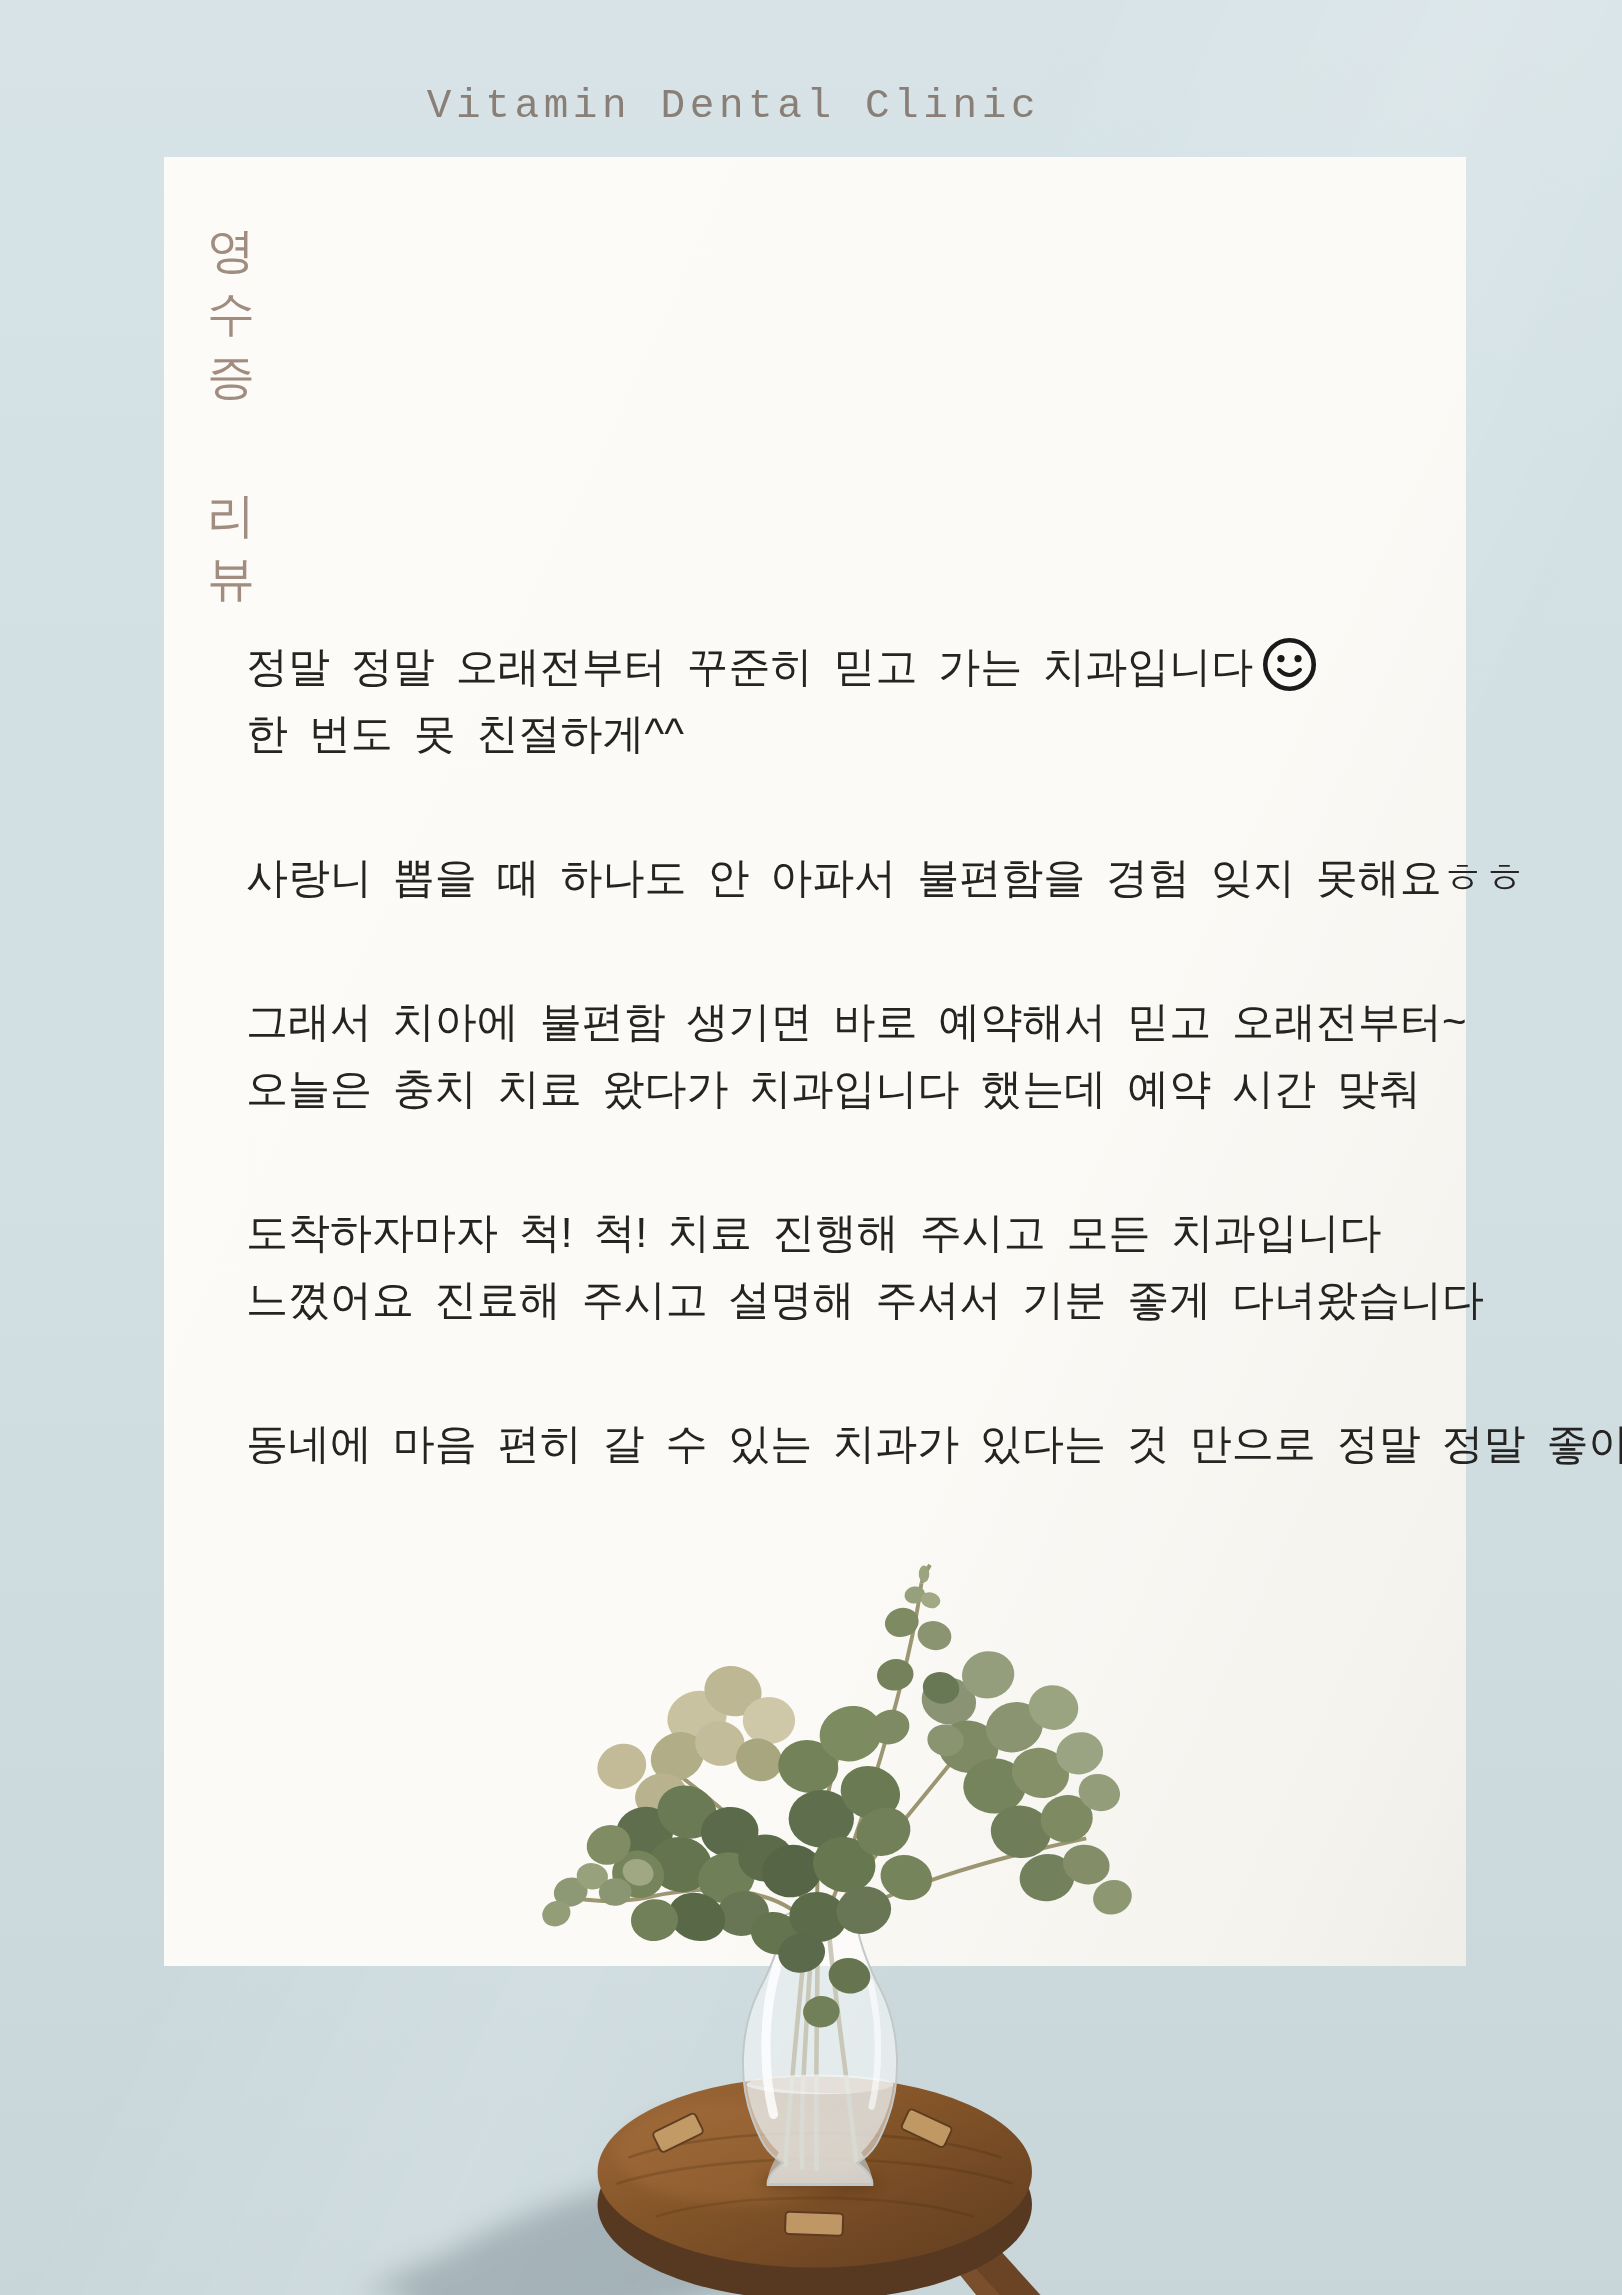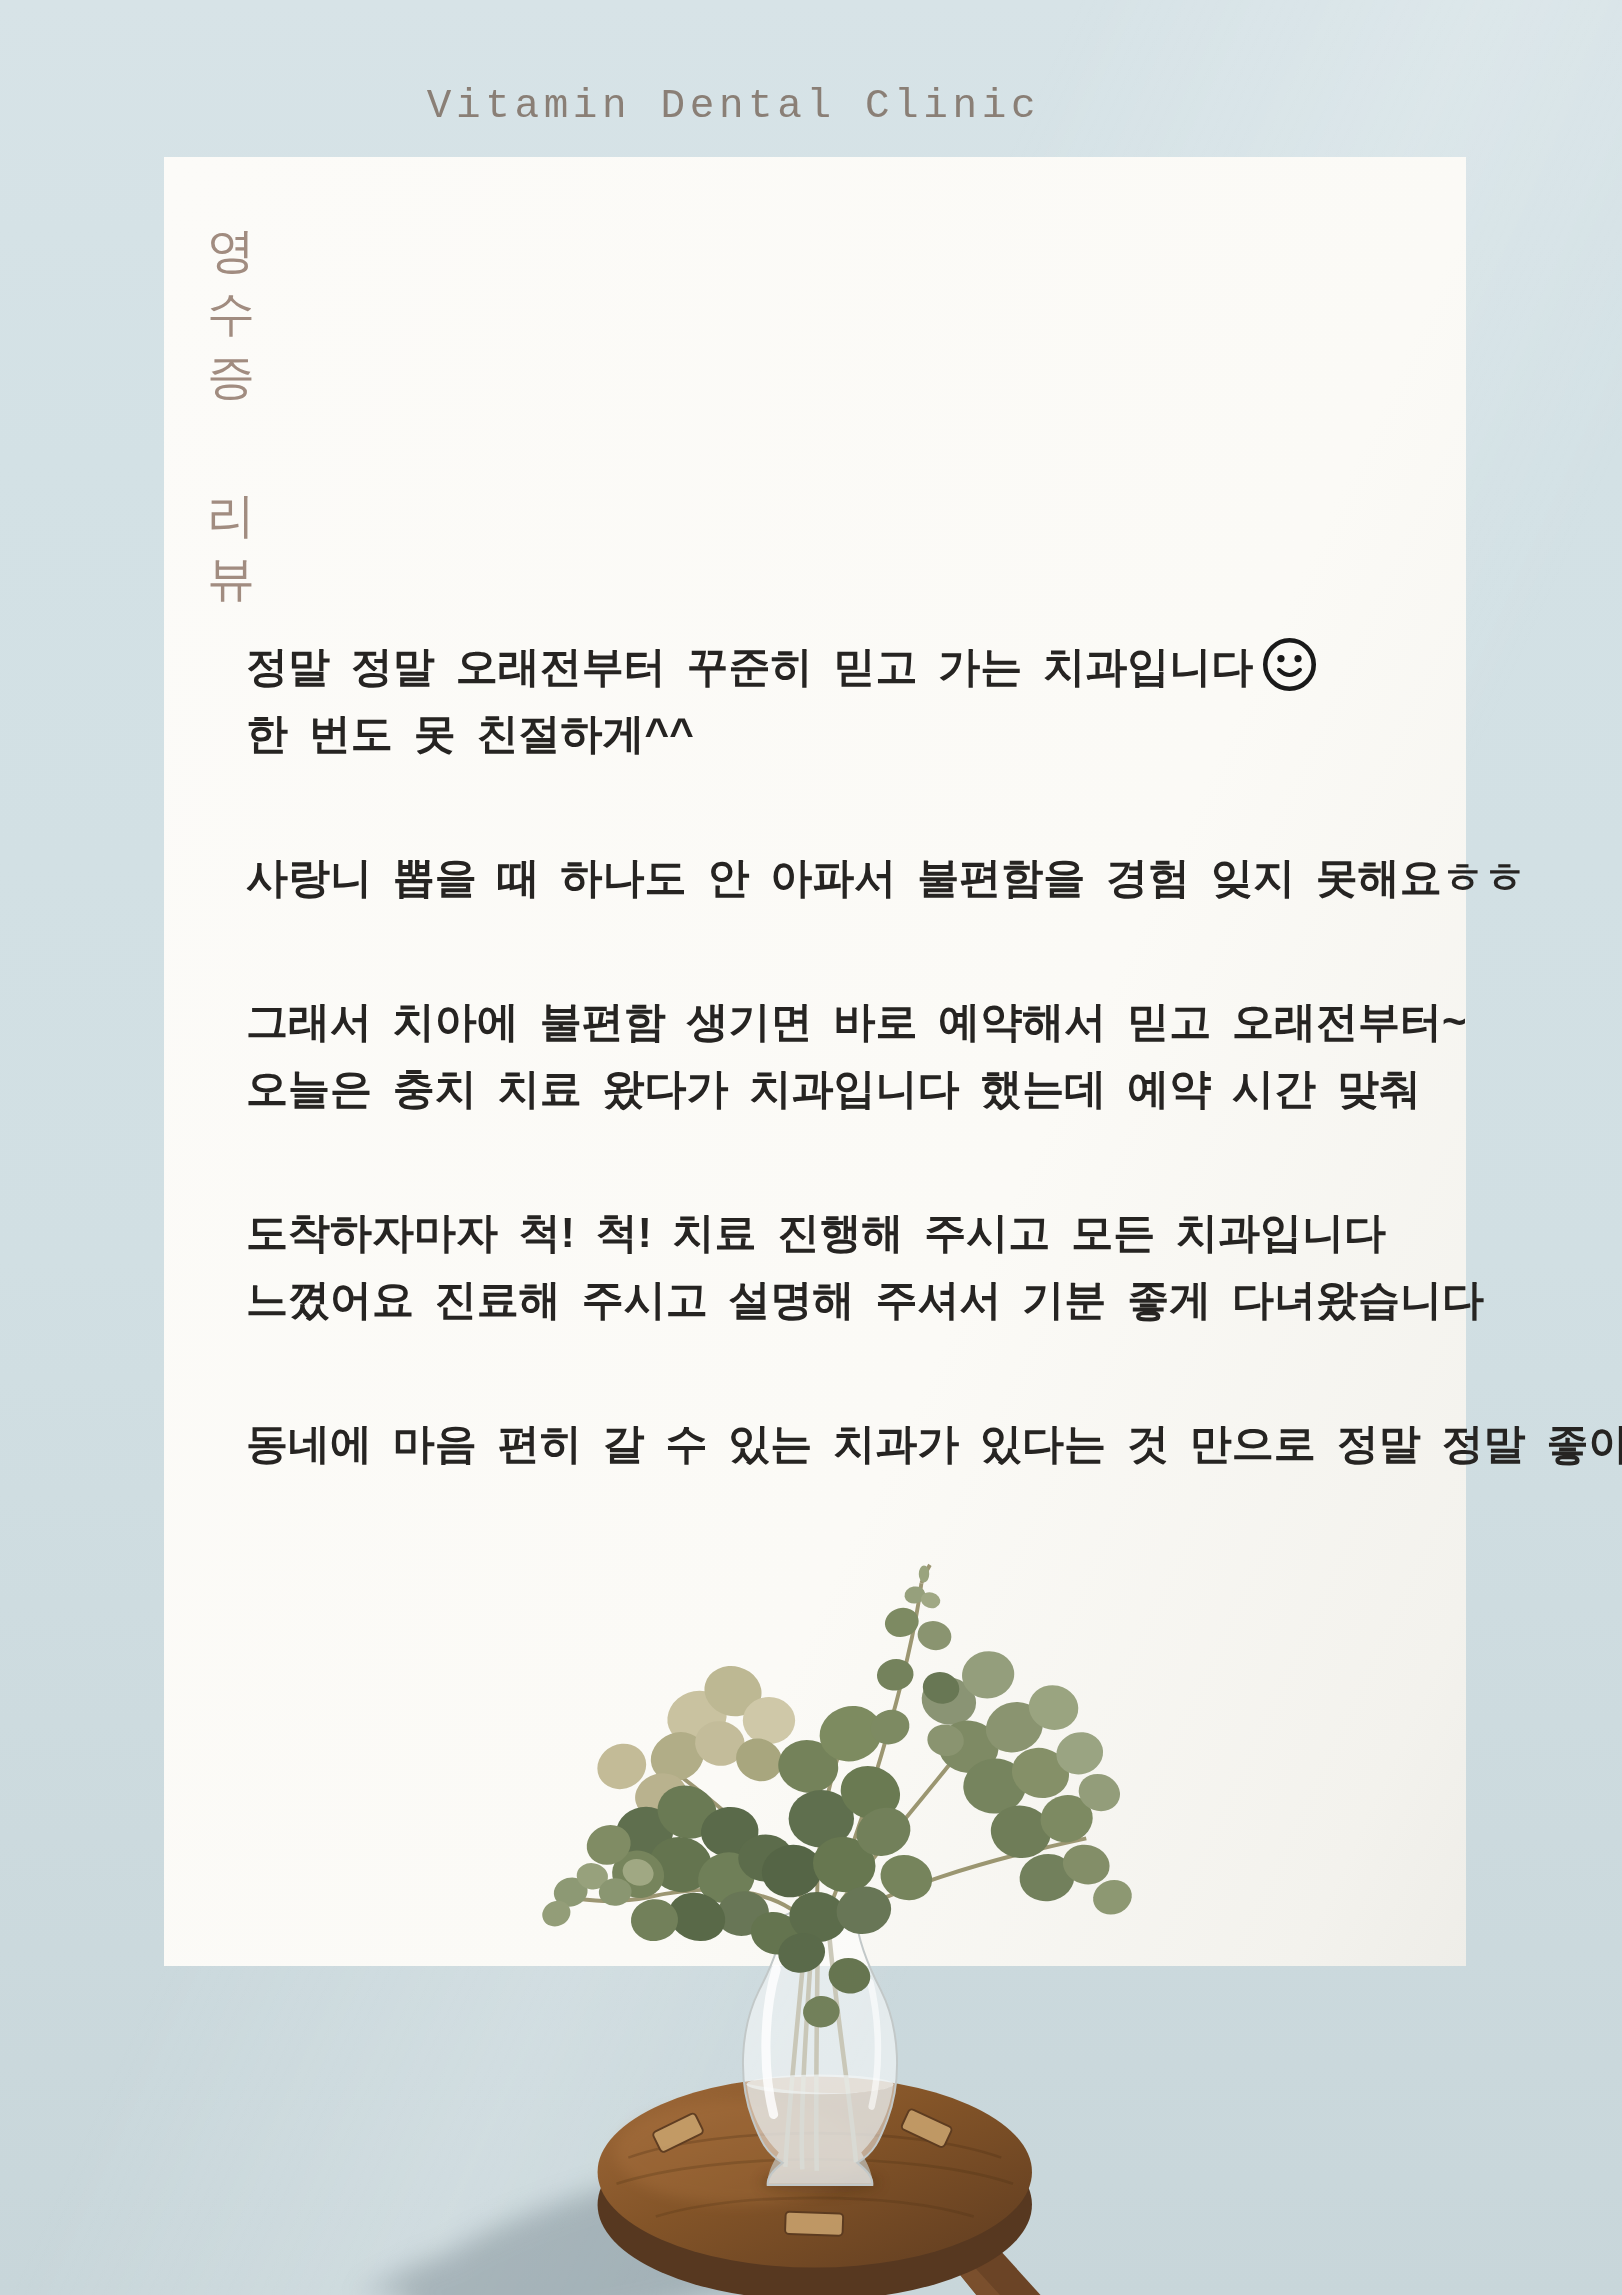--- a/index.html
+++ b/index.html
@@ -21,21 +21,21 @@
   }
   .vertical-title{
     position:absolute;left:43px;top:38px;
     writing-mode:vertical-rl;text-orientation:upright;
     font-family:"Liberation Serif", serif;
     font-size:48px;letter-spacing:17px;color:#a18c80;line-height:1.0;
   }
   .review{
     position:absolute;left:82px;top:476px;width:1152px;
     font-size:42px;line-height:67px;color:#262422;
-    word-spacing:9.2px;white-space:nowrap;font-weight:bold;
+    word-spacing:9.2px;white-space:nowrap;
   }
   .review .para{margin:0 0 77px 0;padding:0;}
   .review .line{height:67px;}
   .smiley{vertical-align:-10.5px;margin-left:9.2px;}
   .scene{position:absolute;left:0;top:0;width:1623px;height:2295px;pointer-events:none;}
 </style>
 </head>
 <body>
 
 <div class="clinic-title">Vitamin Dental Clinic</div>

